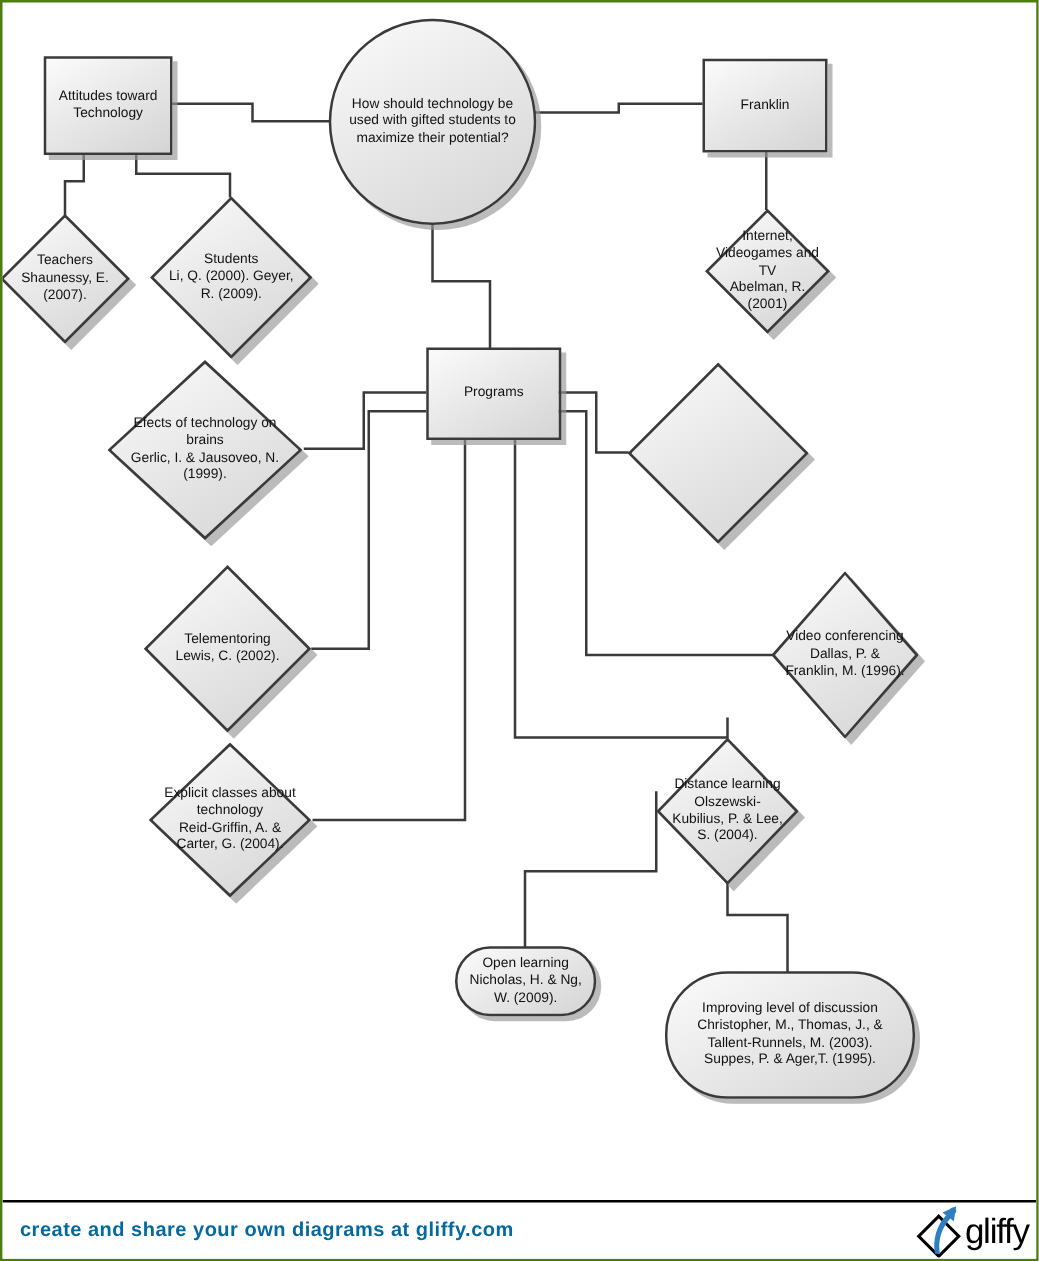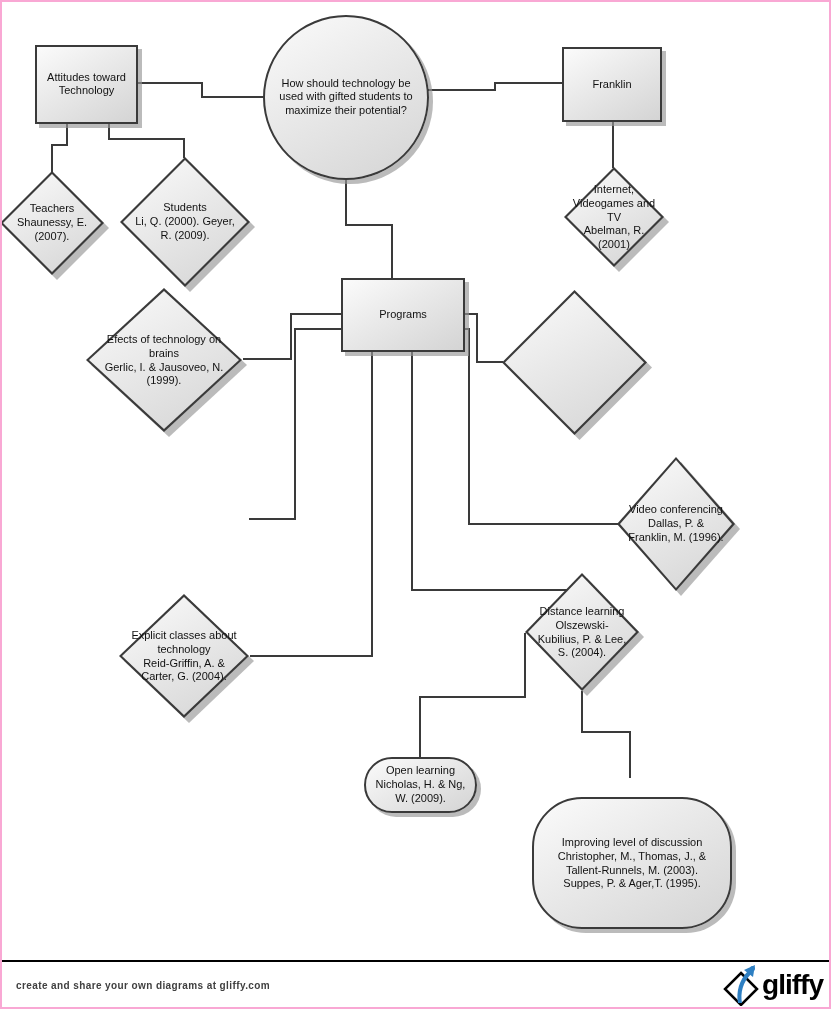--- a/index.html
+++ b/index.html
@@ -1,18 +1,18 @@
 <!DOCTYPE html>
 <html><head>
 <meta charset="utf-8">
 <style>
   html,body { margin:0; padding:0; background:#fff; }
   .page {
     position:relative; width:831px; height:1009px; box-sizing:border-box;
-    background:#ffffff; border:2px solid #f9a8d4;
+    background:#ffffff; border:2px solid #4d7c0f;
     font-family:"Liberation Sans", sans-serif; overflow:hidden;
   }
   
   .wires { position:absolute; left:0; top:0; width:831px; height:1009px; pointer-events:none; }
   .wires polyline { fill:none; stroke:#3a3a3a; stroke-width:2; }
 
   
   .node { position:absolute; }
   .label {
     position:absolute; left:50%; top:50%; transform:translate(-50%,-50%);
@@ -35,24 +35,24 @@
   .diamond .d-inner { inset:3px; background:linear-gradient(150deg,#fbfbfb 0%,#e9e9e9 45%,#d4d4d4 100%); }
   .diamond .label { width:150%; }
 
   
   .footer {
     position:absolute; left:0; right:0; bottom:0; height:45px;
     background:#fff; border-top:2px solid #000;
   }
   .tagline {
     position:absolute; left:14px; top:50%; transform:translateY(-50%);
-    font-weight:bold; font-size:10px; letter-spacing:0.4px; color:#404040;
+    font-weight:bold; font-size:16px; letter-spacing:0.4px; color:#0369a1;
   }
   .logo { position:absolute; right:6px; top:50%; transform:translateY(-50%); display:flex; align-items:center; gap:2px; }
-  .logo-text { position:relative; font-size:28px; font-weight:bold; color:#000; letter-spacing:-1px; line-height:1; }
+  .logo-text { position:relative; font-size:28px; font-weight:normal; color:#000; letter-spacing:-1px; line-height:1; }
   .logo-dot { position:absolute; width:5px; height:5px; border-radius:50%; top:2px; left:28px; }
 </style>
 </head>
 <body>
 
 <div class="page">
 
   <svg class="wires" viewBox="0 0 831 1009">
     <polyline points="136,81 200,81 200,95 262,95"></polyline>
     <polyline points="426,88 493,88 493,81 560,81"></polyline>
@@ -70,21 +70,21 @@
     <polyline points="580,689 580,730 628,730 628,776"></polyline>
   </svg>
 
   <div class="node boxnode" style="left:33px;top:43px;width:103px;height:79px">
     <div class="label">Attitudes toward
 Technology</div>
   </div>
   <div class="node boxnode" style="left:560px;top:45px;width:100px;height:75px">
     <div class="label">Franklin</div>
   </div>
-  <div class="node boxnode" style="left:339px;top:276px;width:124px;height:74px">
+  <div class="node boxnode" style="left:339px;top:276px;width:108px;height:74px">
     <div class="label">Programs</div>
   </div>
 
   <div class="node boxnode ellipse" style="left:261px;top:13px;width:166px;height:165px">
     <div class="label" style="width:94%">How should technology be
 used with gifted students to
 maximize their potential?</div>
   </div>
 
   <div class="node diamond" style="left:-2px;top:169px;width:104px;height:104px">
@@ -120,53 +120,60 @@
     <div class="label">Efects of technology on
 brains
 Gerlic, I. &amp; Jausoveo, N.
 (1999).</div>
   </div>
   <div class="node diamond" style="left:500px;top:288px;width:145px;height:145px">
     <div class="d-shadow"></div>
       <div class="d-outer"></div>
       <div class="d-inner"></div>
   </div>
+  <div class="node diamond" style="left:113px;top:450px;width:134px;height:134px">
+    <div class="d-shadow"></div>
+      <div class="d-outer"></div>
+      <div class="d-inner"></div>
+    <div class="label">Telementoring
+Lewis, C. (2002).</div>
+  </div>
   <div class="node diamond" style="left:615px;top:455px;width:118px;height:134px">
     <div class="d-shadow"></div>
       <div class="d-outer"></div>
       <div class="d-inner"></div>
     <div class="label">Video conferencing
 Dallas, P. &amp;
 Franklin, M. (1996).</div>
   </div>
   <div class="node diamond" style="left:117px;top:592px;width:130px;height:124px">
     <div class="d-shadow"></div>
       <div class="d-outer"></div>
       <div class="d-inner"></div>
     <div class="label">Explicit classes about
 technology
 Reid-Griffin, A. &amp;
 Carter, G. (2004).</div>
   </div>
-  <div class="node diamond" style="left:523px;top:571px;width:114px;height:118px">
+  <div class="node diamond" style="left:523px;top:588px;width:114px;height:118px">
     <div class="d-shadow"></div>
       <div class="d-outer"></div>
       <div class="d-inner"></div>
     <div class="label">Distance learning
 Olszewski-
 Kubilius, P. &amp; Lee,
 S. (2004).</div>
   </div>
 
   <div class="node boxnode" style="left:362px;top:755px;width:113px;height:56px;border-radius:28px">
     <div class="label">Open learning
 Nicholas, H. &amp; Ng,
 W. (2009).</div>
   </div>
-  <div class="node boxnode" style="left:530px;top:795px;width:200px;height:132px;border-radius:50px">
+  <div class="node boxnode" style="left:530px;top:775px;width:200px;height:102px;border-radius:50px">
     <div class="label">Improving level of discussion
 Christopher, M., Thomas, J., &amp;
 Tallent-Runnels, M. (2003).
 Suppes, P. &amp; Ager,T.  (1995).</div>
   </div>
 
   <div class="footer">
     <div class="tagline">create and share your own diagrams at gliffy.com</div>
     <div class="logo">
       <svg width="38" height="42" viewBox="0 0 38 42">

